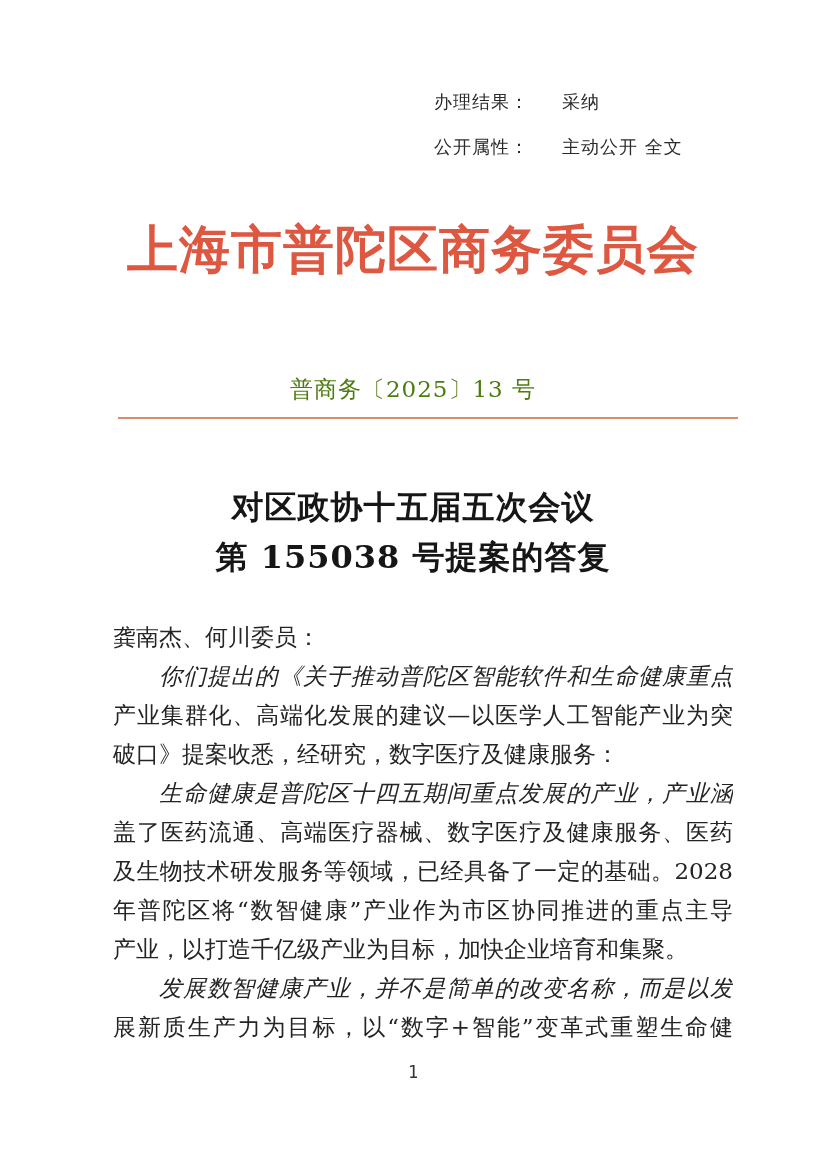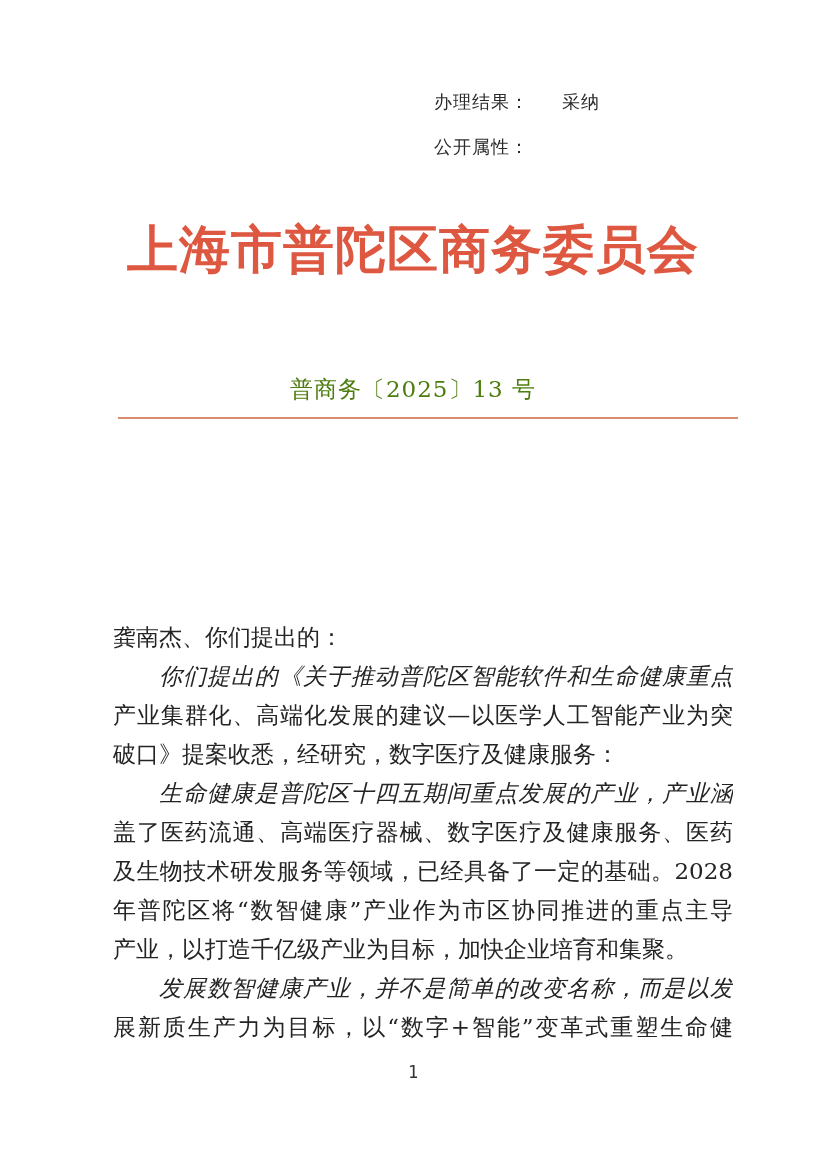--- a/index.html
+++ b/index.html
@@ -130,32 +130,37 @@
 
 <div class="page">
 
   <div class="meta-block">
     <div class="meta-row">
       <span class="meta-label">办理结果：</span>
       <span class="meta-value">采纳</span>
     </div>
     <div class="meta-row">
       <span class="meta-label">公开属性：</span>
+      <span class="meta-value">主动公开 全文</span>
     </div>
   </div>
 
   <div class="agency-title">上海市普陀区商务委员会</div>
 
   <div class="doc-number">普商务〔2025〕13 号</div>
 
   <div class="red-divider"></div>
 
+  <div class="doc-title">
+    <div>对区政协十五届五次会议</div>
+    <div>第 155038 号提案的答复</div>
+  </div>
 
   <div class="body-block">
-      <div class="body-line">龚南杰、你们提出的：</div>
+      <div class="body-line">龚南杰、何川委员：</div>
       <div class="body-line fill indent">你们提出的《关于推动普陀区智能软件和生命健康重点</div>
       <div class="body-line fill">产业集群化、高端化发展的建议—以医学人工智能产业为突</div>
       <div class="body-line">破口》提案收悉，经研究，数字医疗及健康服务：</div>
       <div class="body-line fill indent">生命健康是普陀区十四五期间重点发展的产业，产业涵</div>
       <div class="body-line fill">盖了医药流通、高端医疗器械、数字医疗及健康服务、医药</div>
       <div class="body-line fill">及生物技术研发服务等领域，已经具备了一定的基础。2028</div>
       <div class="body-line fill">年普陀区将“数智健康”产业作为市区协同推进的重点主导</div>
       <div class="body-line">产业，以打造千亿级产业为目标，加快企业培育和集聚。</div>
       <div class="body-line fill indent">发展数智健康产业，并不是简单的改变名称，而是以发</div>
       <div class="body-line fill">展新质生产力为目标，以“数字+智能”变革式重塑生命健</div>

